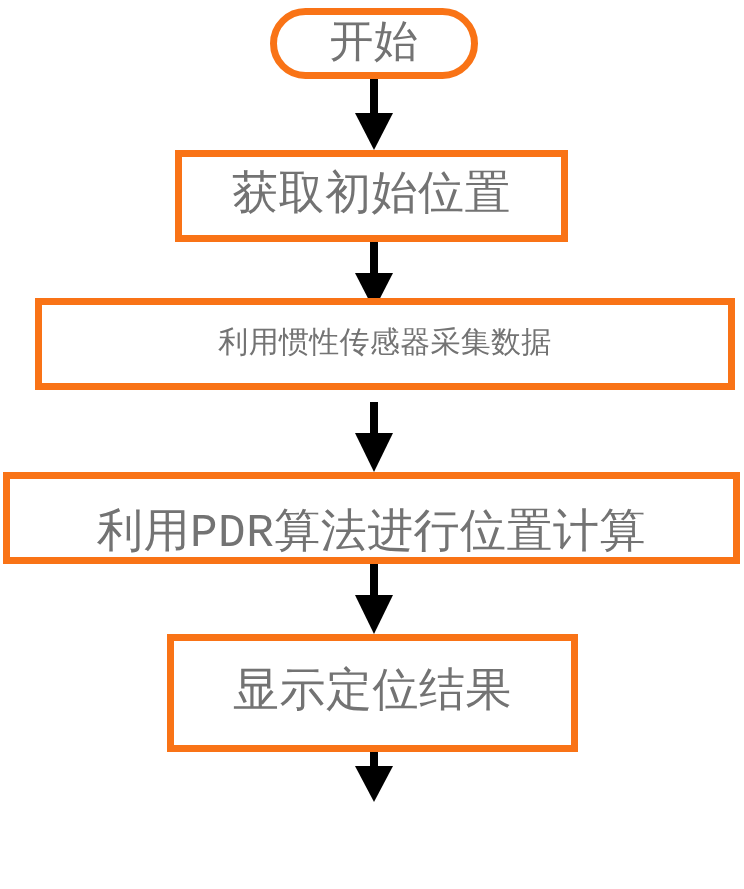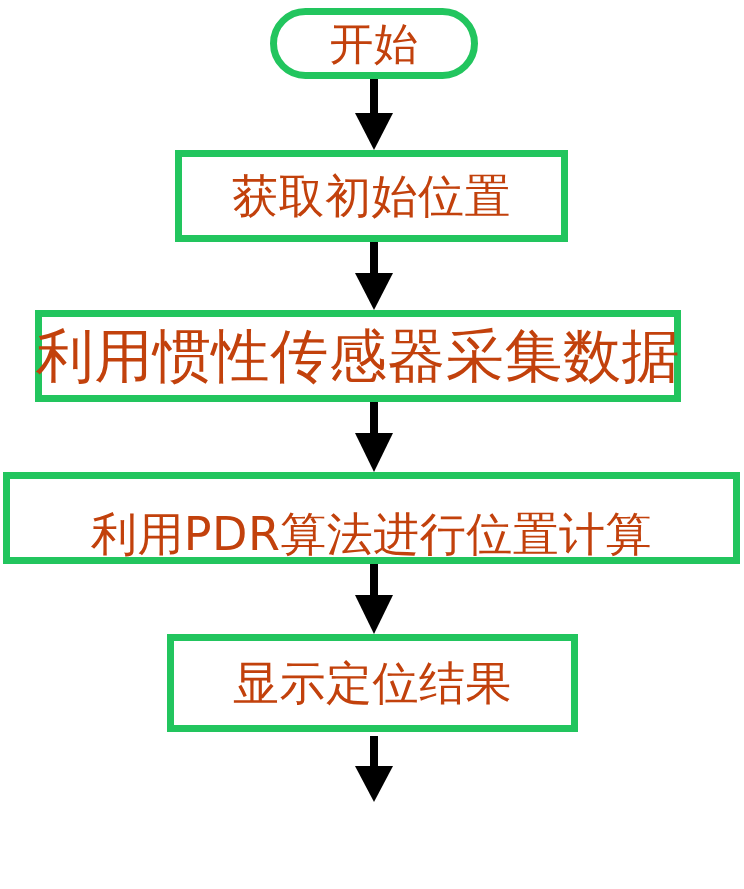--- a/index.html
+++ b/index.html
@@ -12,47 +12,48 @@
     width: 744px;
     height: 889px;
     background: #ffffff;
     font-family: "DejaVu Sans", "Liberation Sans", sans-serif;
     overflow: hidden;
   }
   .node {
     position: absolute;
     box-sizing: border-box;
     background: #ffffff;
-    border: 7px solid #22c55e;
+    border: 7px solid #f97316;
     display: flex;
     align-items: center;
     justify-content: center;
-    color: #c2410c;
+    color: #737373;
     line-height: 1;
     white-space: nowrap;
+    font-family: Liberation Mono, monospace;
   }
   .node.terminator {
     border-width: 7px;
     border-radius: 999px;
   }
   .node.process {
     border-width: 7px;
     border-radius: 0;
   }
   .node-label {
     display: block;
     letter-spacing: 0.01em;
   }
 
   
   #node-start   { left: 270px; top: 8px;   width: 208px; height: 71px;  font-size: 44px; }
   #node-step1   { left: 175px; top: 150px; width: 393px; height: 92px;  font-size: 46px; }
-  #node-step2   { left: 35px;  top: 310px; width: 646px; height: 92px;  font-size: 58px; }
+  #node-step2   { left: 35px;  top: 298px; width: 700px; height: 92px;  font-size: 30px; }
   #node-step3   { left: 3px;   top: 472px; width: 737px; height: 92px;  font-size: 46px; align-items: flex-end; }
-  #node-step4   { left: 167px; top: 634px; width: 411px; height: 98px; font-size: 46px; }
+  #node-step4   { left: 167px; top: 634px; width: 411px; height: 118px; font-size: 46px; }
   #node-end     { left: 272px; top: 800px; width: 206px; height: 84px;  font-size: 44px; }
 
   
   .arrow {
     position: absolute;
     left: 0;
     top: 0;
     pointer-events: none;
   }
   .arrow svg { display: block; }

